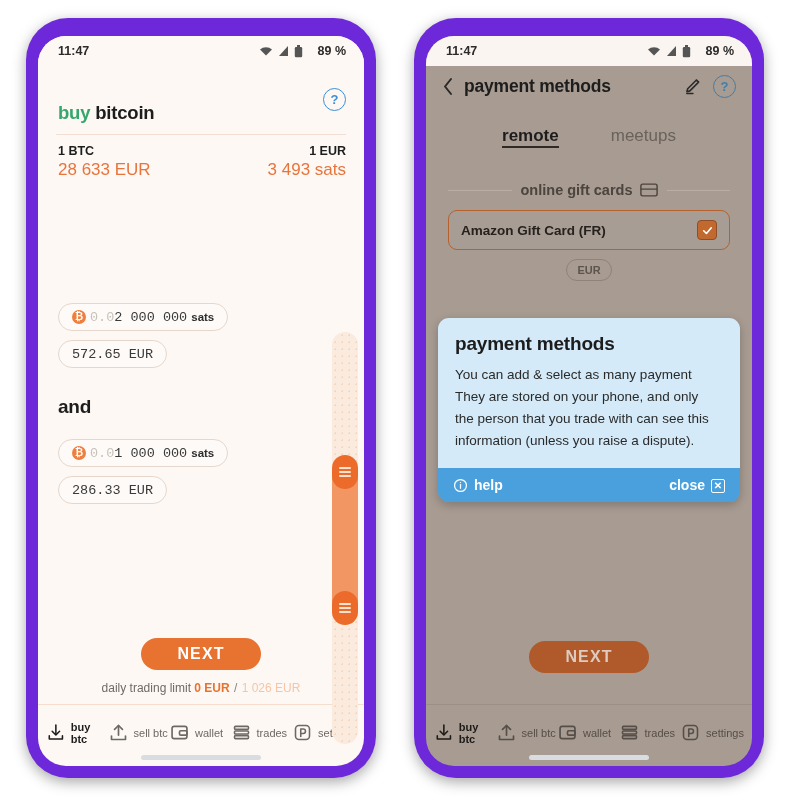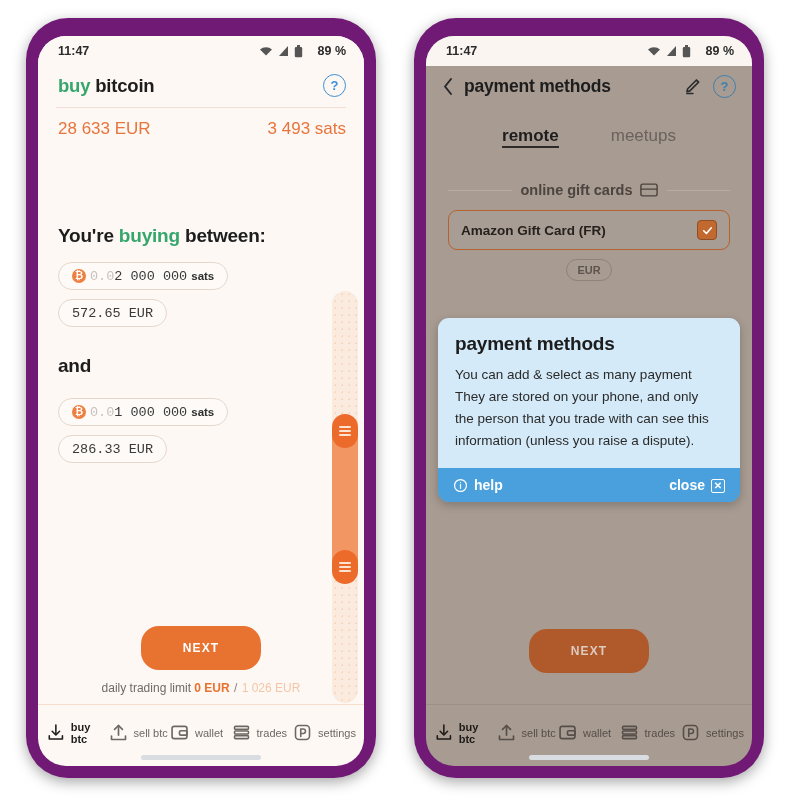--- a/index.html
+++ b/index.html
@@ -8,21 +8,21 @@
     background: #ffffff;
     font-family: "Liberation Sans", sans-serif;
     overflow: hidden;
   }
   .stage { position: relative; width: 800px; height: 800px; }
 
   
   .phone {
     position: absolute;
     width: 350px; height: 760px;
-    background: #701a75;
+    background: #6d28d9;
     border-radius: 42px;
     padding: 18px 12px 12px 12px;
     box-shadow: 0 4px 14px rgba(0,0,0,.35);
   }
   .phone.left  { left: 26px;  top: 18px; }
   .phone.right { left: 414px; top: 18px; }
   .screen {
     position: relative;
     width: 100%; height: 100%;
     border-radius: 28px;
@@ -51,21 +51,21 @@
   }
   .status-right { display: flex; align-items: center; gap: 4px; }
   .status-right svg { display: block; }
   .battpct { font-size: 12.5px; font-weight: 600; margin-left: 11px; }
 
   
   .appbar {
     flex: none; padding: 8px 18px 10px 20px;
     display: flex; align-items: center; justify-content: space-between;
   }
-  .apptitle { font-size: 18.5px; font-weight: 700; color: #1d1d1d; letter-spacing: -.2px; }
+  .apptitle { font-size: 18.5px; font-weight: 700; color: #1d1d1d; letter-spacing: -.2px; margin-top: 28px; }
   .apptitle .accent { color: #36a76c; }
   .help-circle {
     width: 23px; height: 23px; border-radius: 50%;
     border: 1.8px solid #3d8fd6; color: #3d8fd6;
     font-size: 13px; font-weight: 700;
     display: flex; align-items: center; justify-content: center;
     flex: none;
   }
   .divider-soft { height: 1px; background: #f2ded2; margin: 0 18px; flex: none; }
 
@@ -129,24 +129,24 @@
     width: 26px; height: 34px; border-radius: 13px;
     background: #ec6b2b;
     display: flex; flex-direction: column; align-items: center; justify-content: center;
     gap: 2.5px;
   }
   .thumb i { display: block; width: 12px; height: 1.6px; background: #ffe3cf; border-radius: 1px; }
 
   
   .footer { flex: none; padding: 0 20px 0; }
   .next-btn {
-    display: block; width: 120px; height: 44px; margin: 0 auto;
+    display: block; width: 120px; height: 32px; margin: 0 auto;
     border: none; border-radius: 18px;
     background: #e8722f; color: #fff;
-    font-size: 12px; font-weight: 700; letter-spacing: 1.1px;
+    font-size: 16px; font-weight: 700; letter-spacing: 1.1px;
     font-family: "Liberation Sans", sans-serif;
   }
   .limit {
     text-align: center; margin-top: 11px; padding-bottom: 9px;
     font-size: 12px; color: #6f6a66;
   }
   .limit .used  { color: #e8722f; font-weight: 700; }
   .limit .slash { color: #8a8480; margin: 0 1px; }
   .limit .max   { color: #f4c5a6; }
 
@@ -266,29 +266,32 @@
           </span>
         </div>
 
         <div class="appbar">
           <div class="apptitle"><span class="accent">buy</span><span> bitcoin</span></div>
           <div class="help-circle">?</div>
         </div>
         <div class="divider-soft"></div>
 
         <div class="rates">
+          <div class="rate-line top">
+            <span>1 BTC</span>
+            <span>1 EUR</span>
+          </div>
           <div class="rate-line bot">
             <span>28 633 EUR</span>
             <span>3 493 sats</span>
           </div>
         </div>
 
         <div class="body-area">
 
-          <div class="sec-title" style="top:82px"><span>You're </span><span class="accent">buying</span><span> between:</span></div>
 
           <div class="chip" style="top:119px">
             <span class="btc-badge">₿</span>
             <span class="dim">0.0</span>
             <span>2 000 000</span>
             <span class="unit">sats</span>
           </div>
 
           <div class="chip" style="top:156px">
             <span>572.65 EUR</span>

